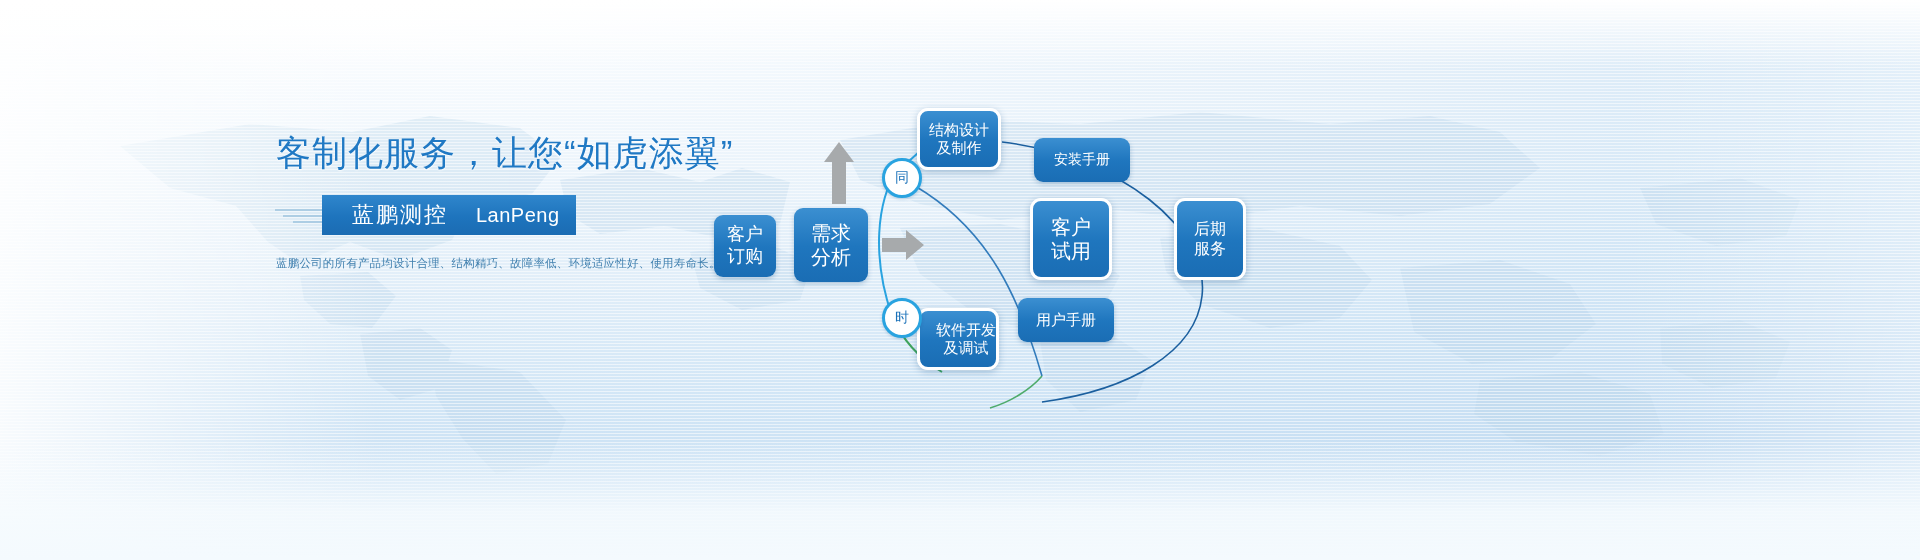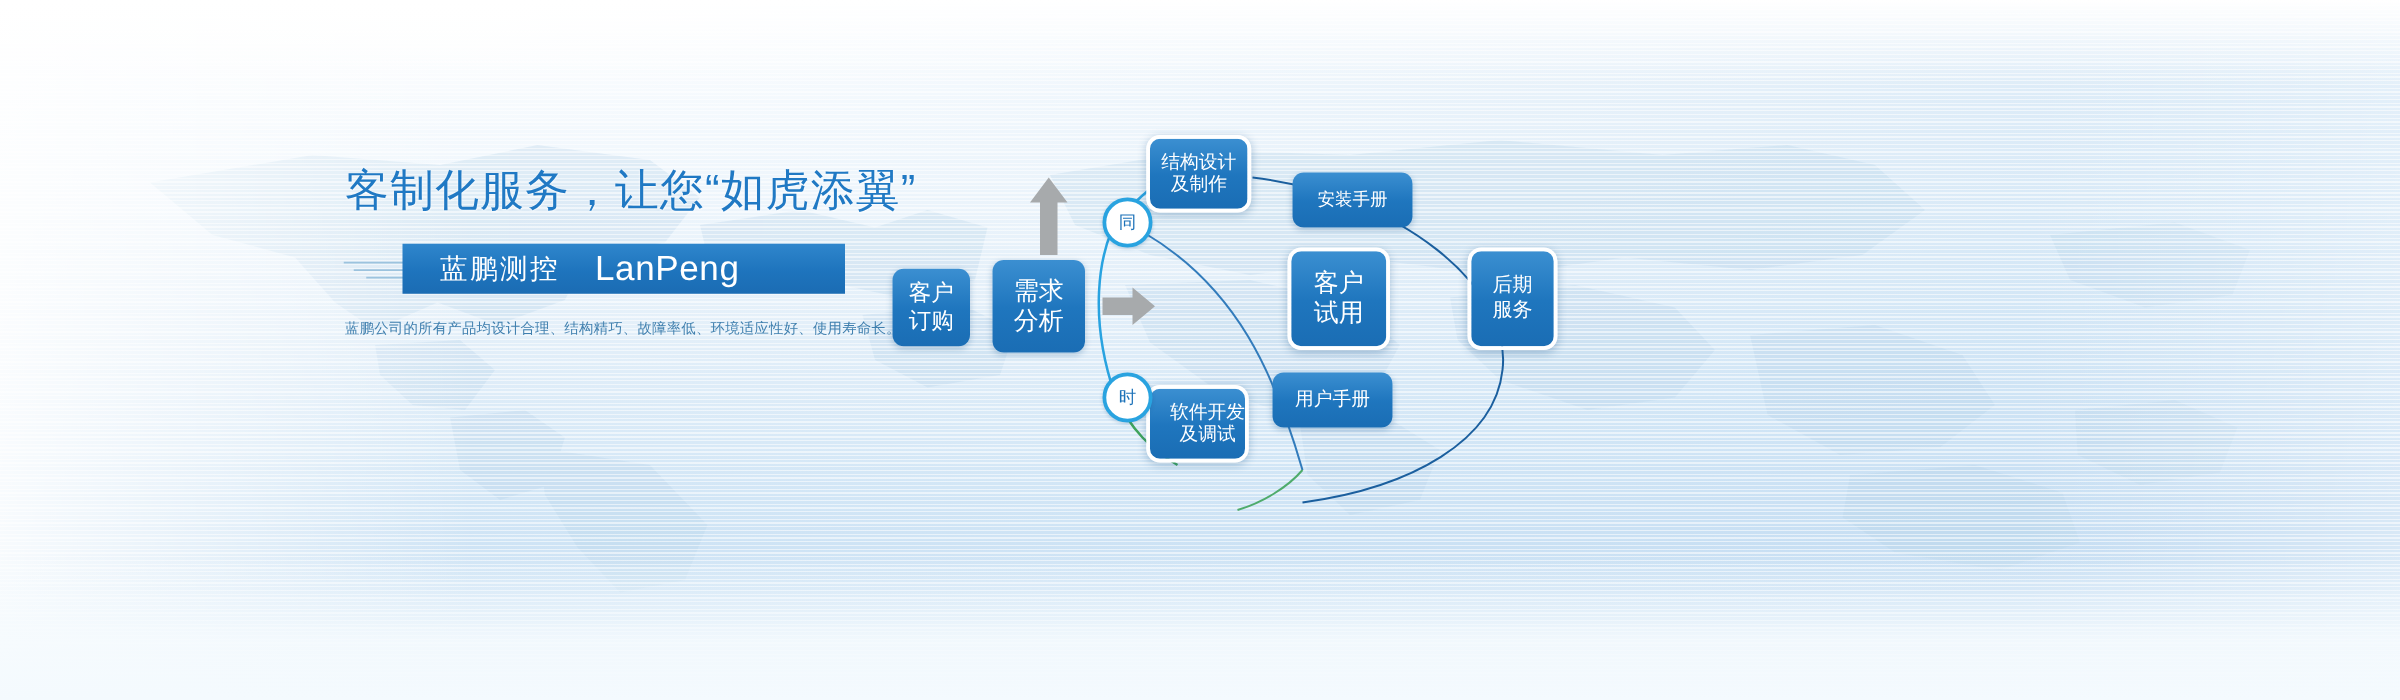--- a/index.html
+++ b/index.html
@@ -34,26 +34,26 @@
   
   #copy{position:absolute;left:276px;top:132px;width:420px;}
   #headline{
     font-size:35px;line-height:1.18;color:#2079c4;letter-spacing:1px;
     white-space:nowrap;font-weight:400;
     text-shadow:0 1px 2px rgba(255,255,255,.9);
   }
   #brandrow{position:relative;margin-top:22px;height:40px;}
   #brandrules{position:absolute;left:-1px;top:8px;width:66px;height:24px;}
   #brandbar{
-    position:absolute;left:46px;top:0;width:354px;height:40px;
+    position:absolute;left:46px;top:0;width:254px;height:40px;
     background:linear-gradient(180deg,#2f86cc 0%, #1e74bd 55%, #1b6cb3 100%);
     display:flex;align-items:center;
   }
   #brandcn{color:#fff;font-size:22px;letter-spacing:2px;padding-left:30px;}
-  #branden{color:#fff;font-size:28px;letter-spacing:.5px;padding-left:28px;}
+  #branden{color:#fff;font-size:20px;letter-spacing:.5px;padding-left:28px;}
   #desc{margin-top:18px;}
   .descline{
     font-size:11.5px;color:#3f7fae;line-height:1.9;letter-spacing:.2px;white-space:nowrap;
   }
   .descline.l2{padding-left:18px;}
 
   
   #flow{position:absolute;left:690px;top:90px;width:1230px;height:320px;}
   .node{
     position:absolute;box-sizing:border-box;

